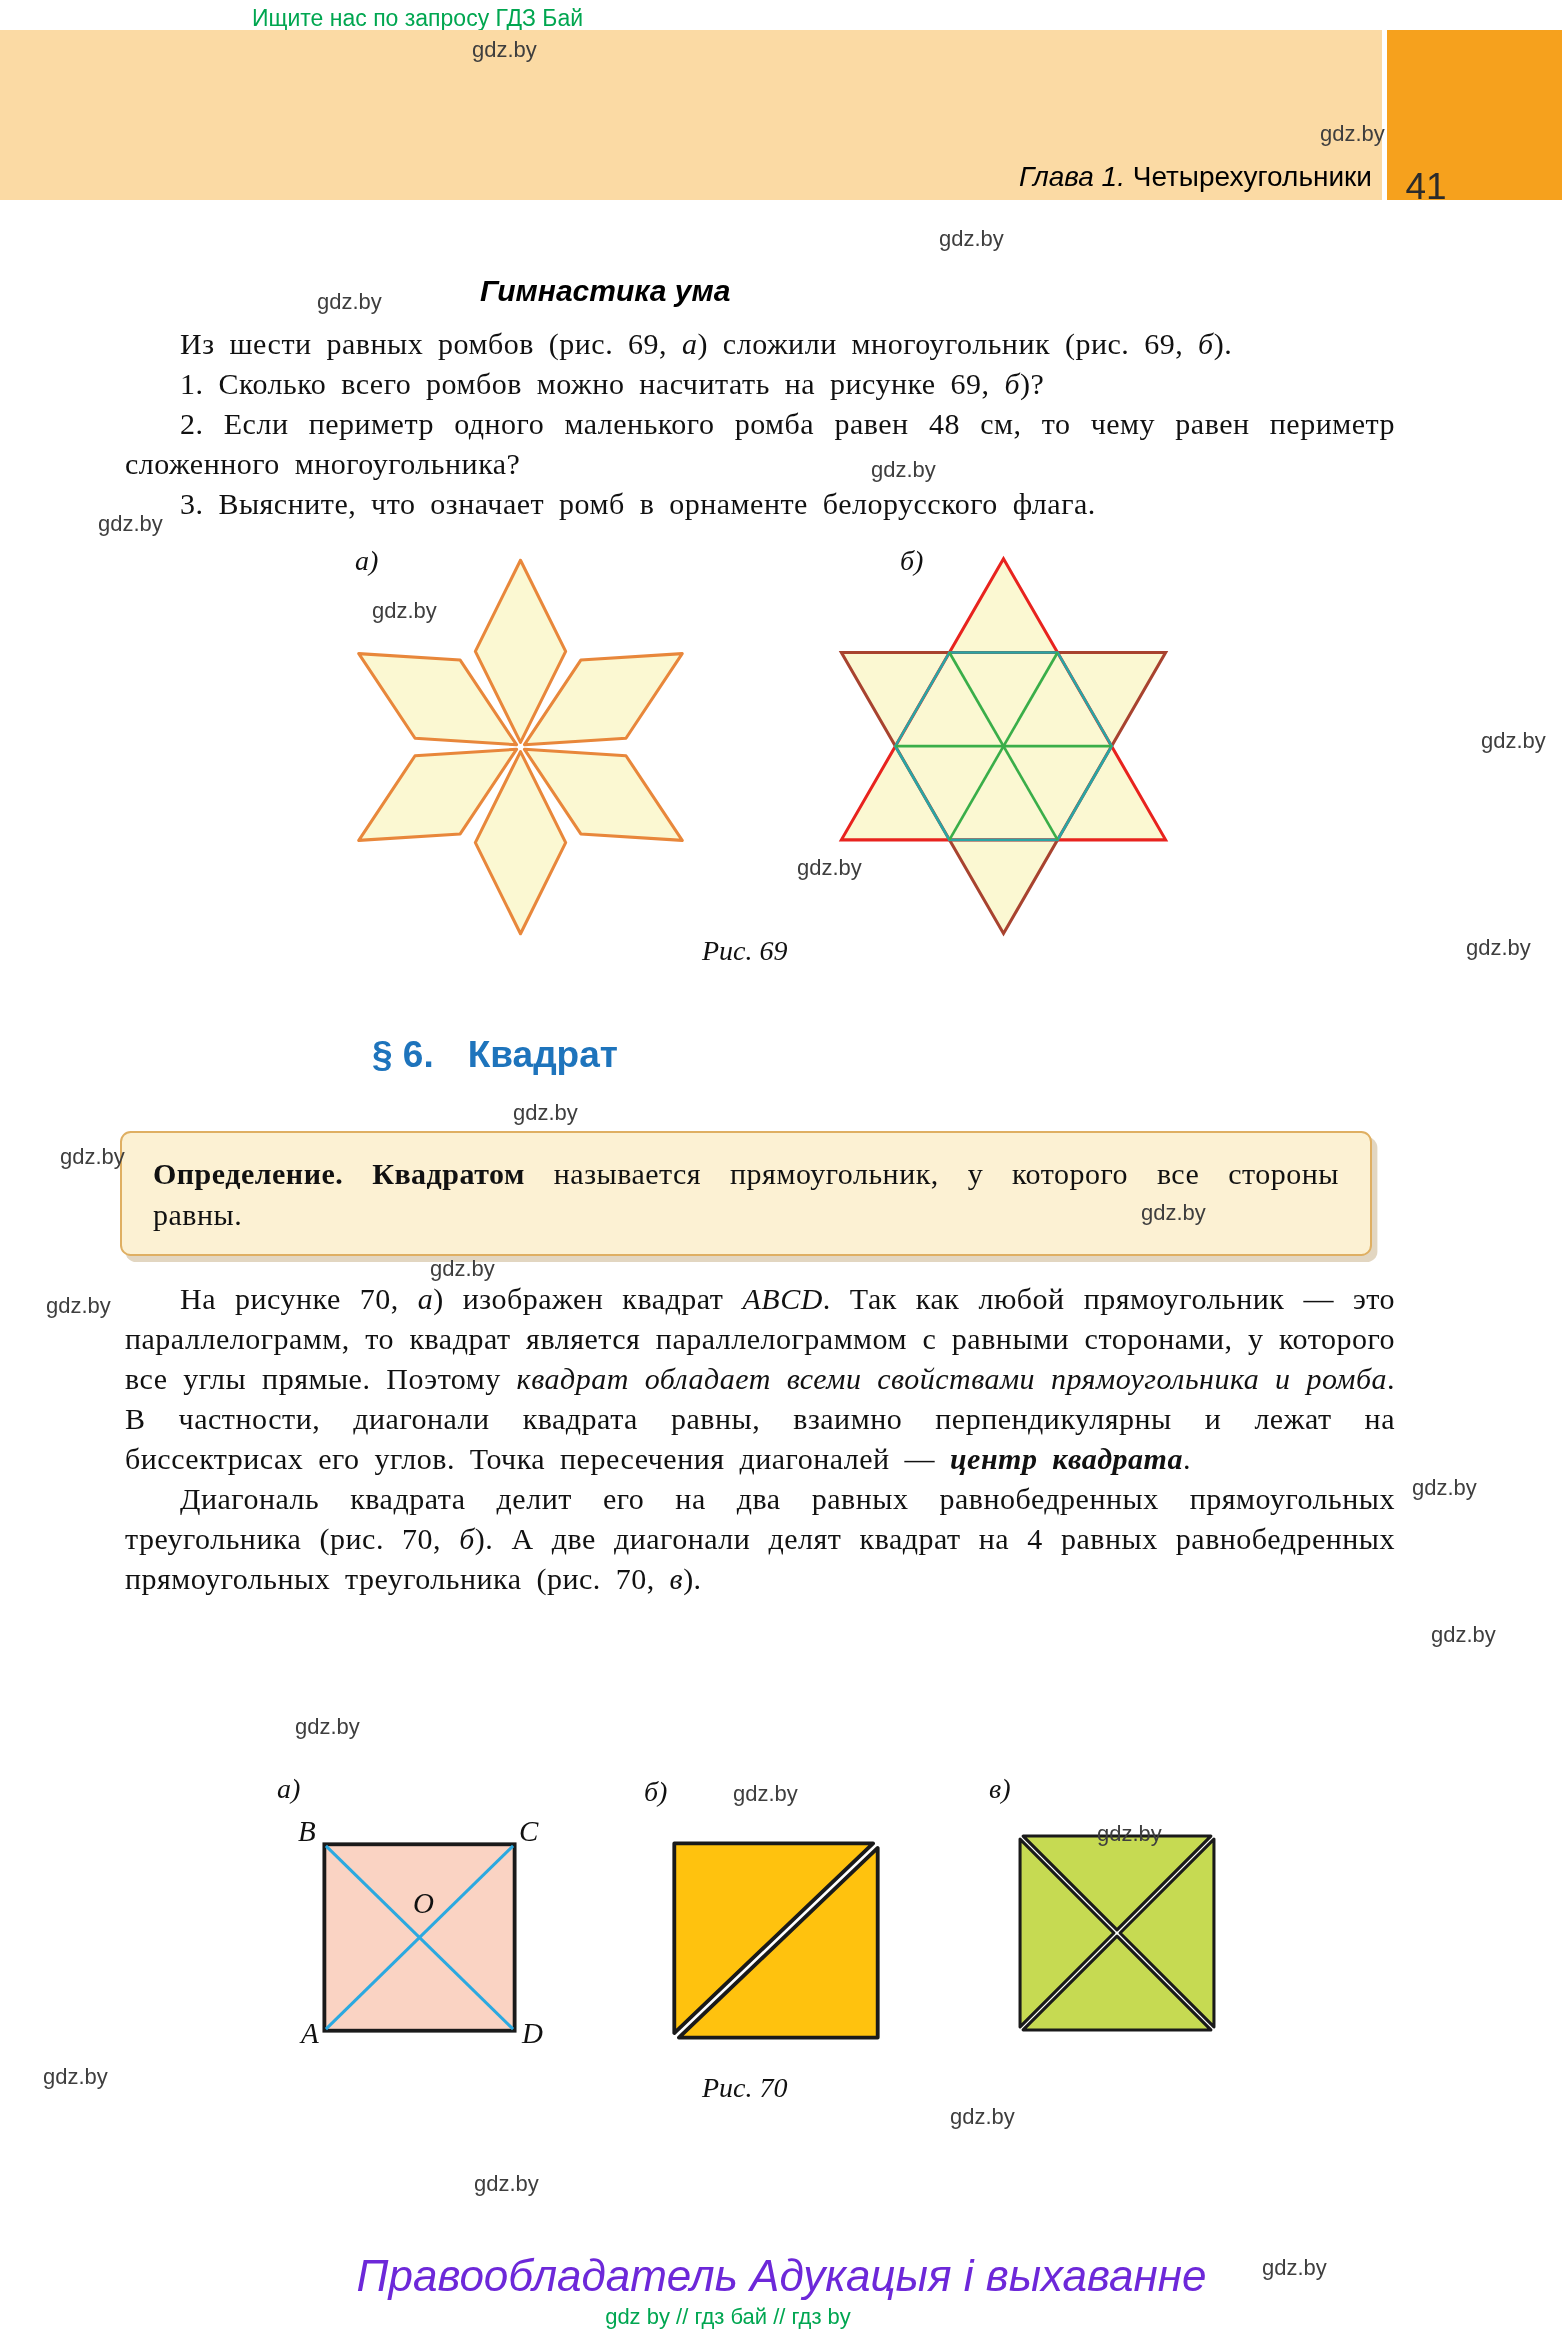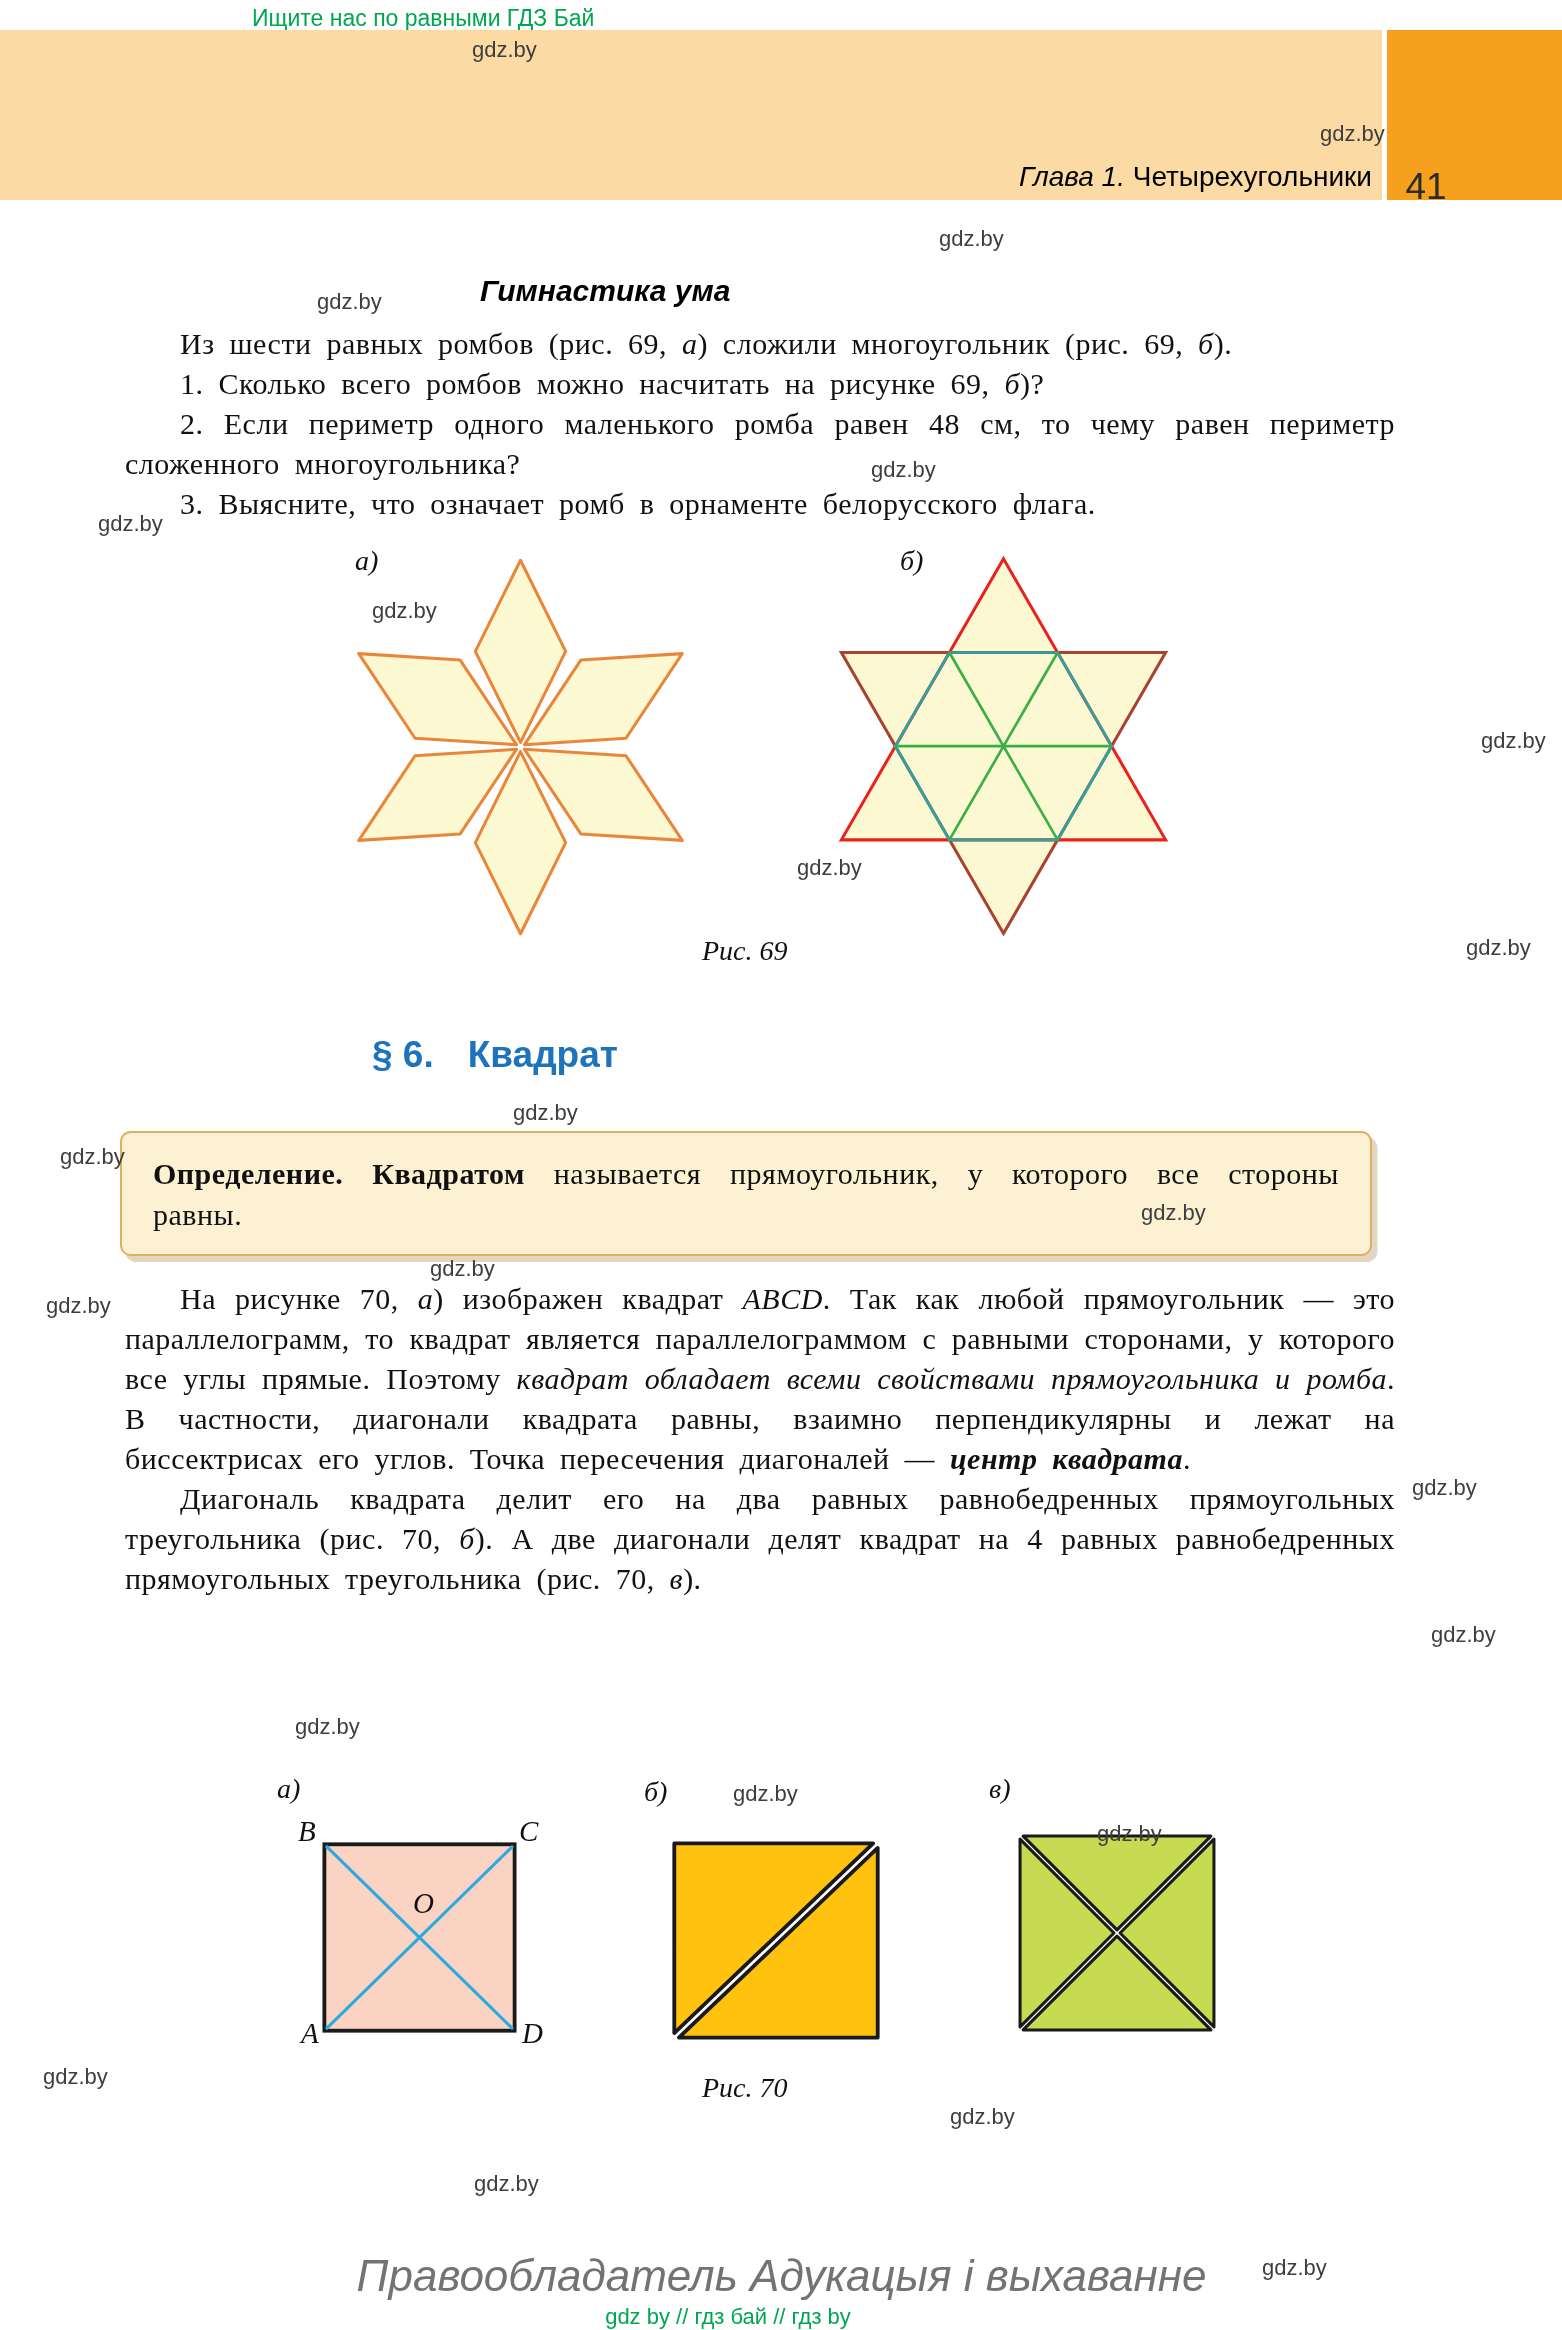--- a/index.html
+++ b/index.html
@@ -39,30 +39,30 @@
   .fig-caption{position:absolute;font-size:28px;font-style:italic}
   .vertex{position:absolute;font-size:29px;font-style:italic;z-index:3}
   
   .def-box{position:absolute;left:120px;top:1131px;width:1252px;min-height:113px;background:#FCF1D3;
            border:2.3px solid #DFAF62;border-radius:10.7px;box-shadow:5.4px 6.1px 0 rgba(171,138,77,.35);
            padding:12.2px 23px 10.7px 23px;font-size:30px;line-height:41px;text-align:justify;
            letter-spacing:0.5px;word-spacing:6.9px}
   .def-text{margin:8px}
   
   .footer-pub{position:absolute;left:0;top:2251px;width:1563px;text-align:center;
-              font-family:"Liberation Sans",sans-serif;font-style:italic;font-size:44px;color:#737373}
+              font-family:"Liberation Sans",sans-serif;font-style:italic;font-size:44px;color:#6d28d9}
   .footer-links{position:absolute;left:0;top:2304px;width:1456px;text-align:center;
                 font-family:"Liberation Sans",sans-serif;font-size:22px;color:#00A651}
 </style>
 </head>
 <body>
 
 <div class="page">
 
-  <div class="top-note">Ищите нас по равными ГДЗ Бай</div>
+  <div class="top-note">Ищите нас по запросу ГДЗ Бай</div>
 
   <div class="header-band"></div>
   <div class="header-block">
     <span class="page-num">41</span>
   </div>
   <div class="chapter-line">
     <span class="chapter-label">Глава 1.</span><span> Четырехугольники</span>
   </div>
 
   <div class="gym-title">Гимнастика ума</div>

